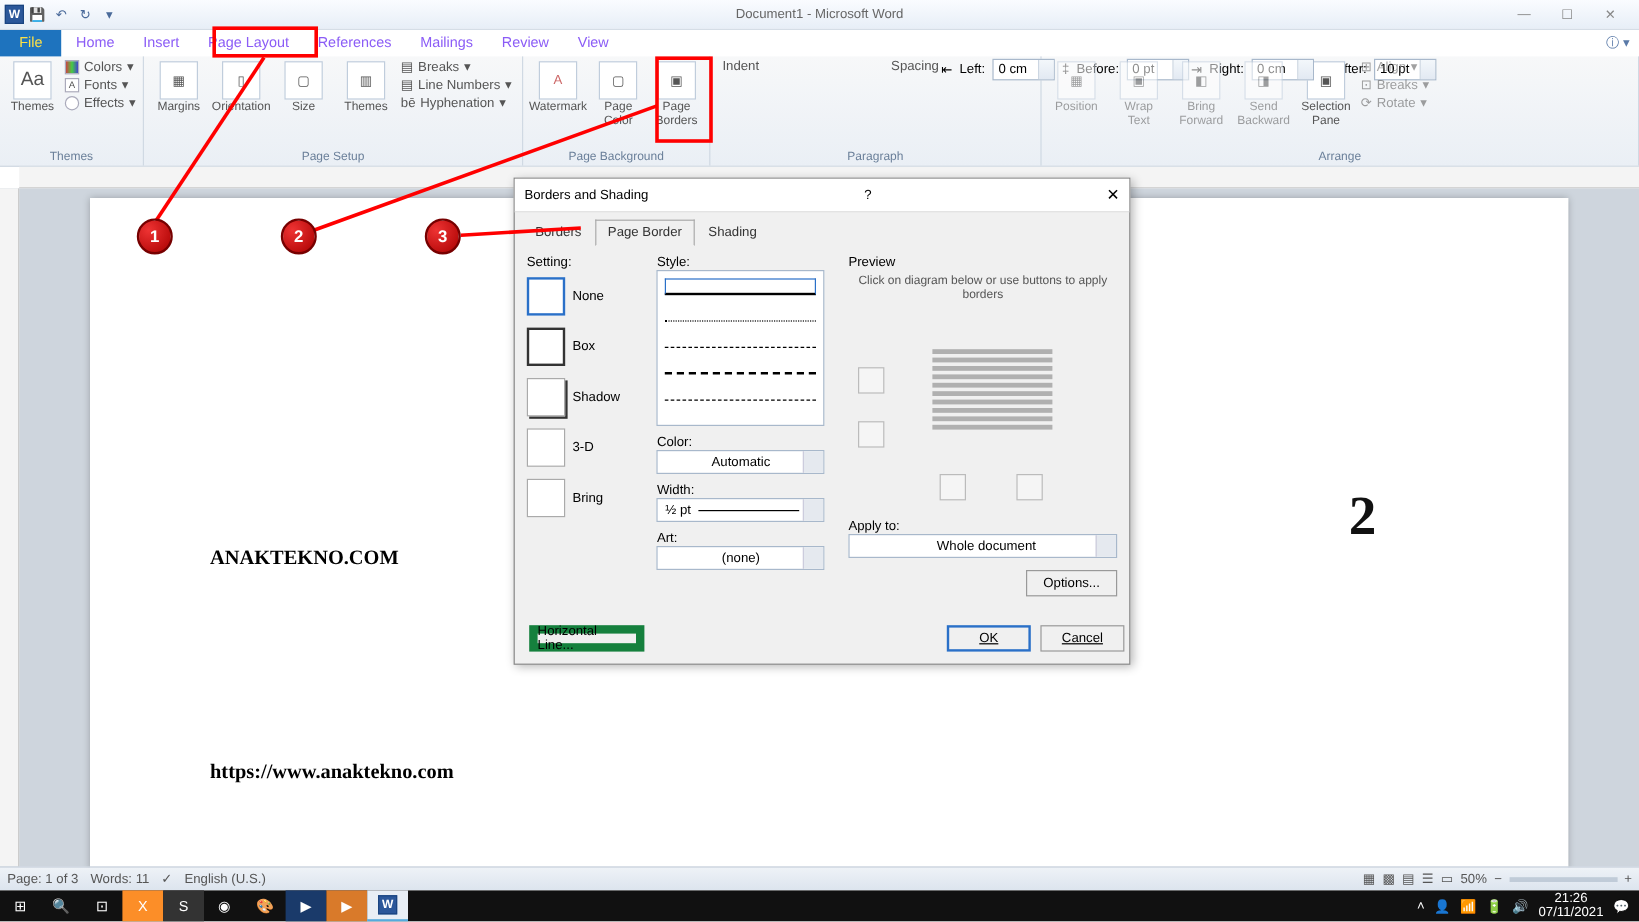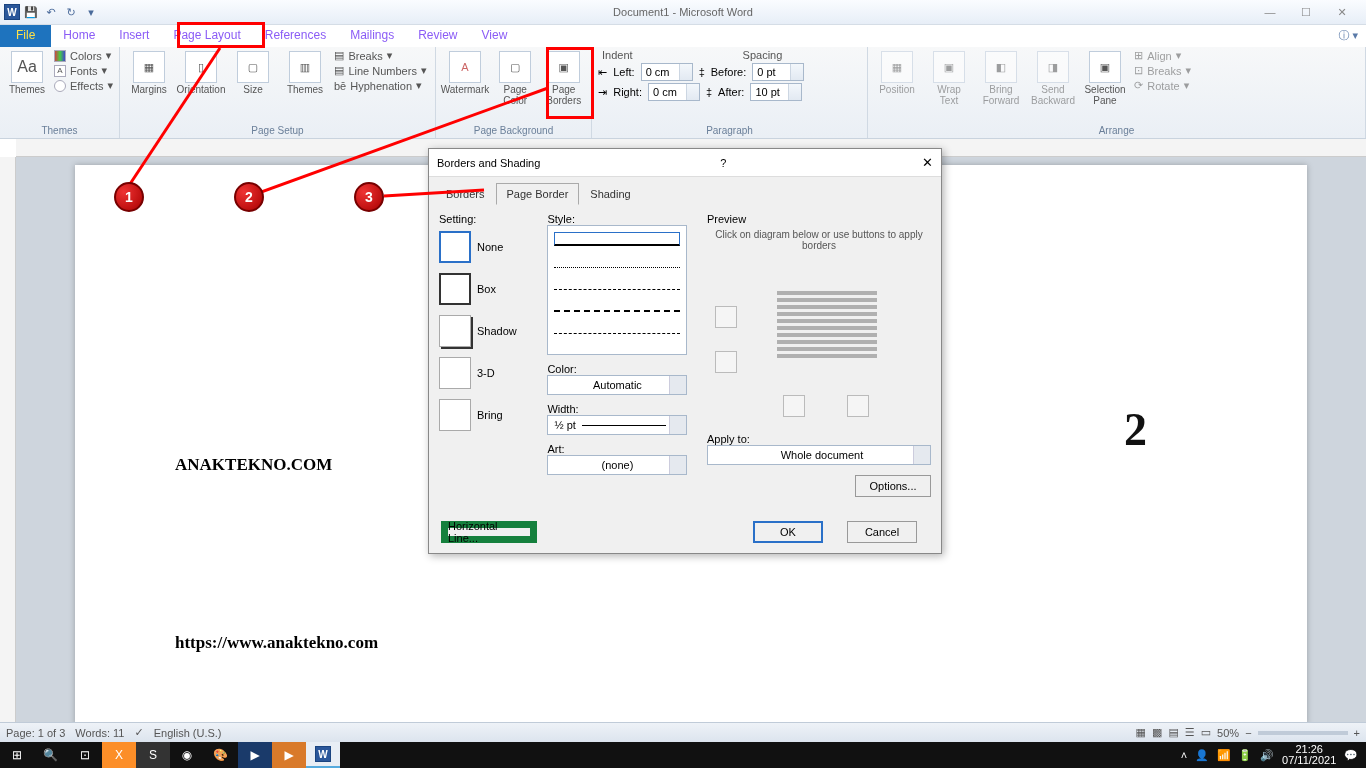--- a/index.html
+++ b/index.html
@@ -47,21 +47,21 @@
 .col2{width:150px;}
 .stylebox{width:140px;height:130px;border:1px solid #a8b8cb;background:#fff;padding:6px;overflow:hidden;}
 .styleline{height:14px;border-bottom:1px solid #000;margin-bottom:8px;}
 .combo{width:140px;height:20px;border:1px solid #a8b8cb;background:#fff;display:flex;align-items:center;justify-content:center;position:relative;font-size:11px;}
 .combo::after{content:"";position:absolute;right:0;top:0;bottom:0;width:16px;background:#e5e9ef;border-left:1px solid #ccd;}
 .col3{flex:1;}
 .preview-box{height:160px;position:relative;}
 .preview-lines{position:absolute;left:70px;top:40px;width:100px;}
 .preview-lines div{height:4px;background:#b0b0b0;margin-bottom:3px;}
 .sidebtn{width:22px;height:22px;border:1px solid #bbb;background:#f5f5f5;position:absolute;}
-.dlg-btns{position:absolute;bottom:10px;right:24px;display:flex;gap:24px;}
+.dlg-btns{position:absolute;bottom:10px;right:4px;display:flex;gap:8px;text-decoration:underline;}
 .btn{width:70px;height:22px;border:1px solid #999;background:#f0f0f0;display:flex;align-items:center;justify-content:center;}
 .btn.primary{border:2px solid #2a70c8;}
 .hlbtn{position:absolute;bottom:10px;left:12px;width:96px;height:22px;border:7px solid #15803d;background:#f0f0f0;display:flex;align-items:center;justify-content:center;}
 .statusbar{position:absolute;bottom:26px;left:0;right:0;height:20px;background:linear-gradient(#eef2f7,#dce4ee);border-top:1px solid #c0cbd8;display:flex;align-items:center;padding:0 6px;font-size:10px;color:#555;gap:10px;}
 .statusbar .zoom{margin-left:auto;display:flex;align-items:center;gap:6px;}
 .zslider{width:90px;height:4px;background:#c0cbd8;position:relative;}
 .taskbar{position:absolute;bottom:0;left:0;right:0;height:26px;background:#111;display:flex;align-items:center;}
 .taskbar .tb{width:34px;height:26px;display:flex;align-items:center;justify-content:center;color:#fff;font-size:12px;}
 .taskbar .tray{margin-left:auto;display:flex;align-items:center;gap:8px;color:#fff;padding-right:8px;font-size:10px;}
 .marker{position:absolute;width:30px;height:30px;border-radius:50%;background:radial-gradient(circle at 30% 30%,#e33,#a00);border:2px solid #700;color:#fff;font-weight:bold;font-size:14px;display:flex;align-items:center;justify-content:center;z-index:60;}
@@ -154,21 +154,21 @@
         </div>
       <div class="bigbtn">
           <div class="ico">▣</div>
           <span style="white-space:pre-line">Page
 Borders</span>
         </div>
     </div>
     <div class="lbl">Page Background</div>
   </div>
   <div class="rgroup" style="width:276px">
-    <div class="body" style="flex-direction:column;gap:2px;width:100%">
+    <div class="body" style="flex-direction:row;gap:2px;width:100%">
       <div style="display:flex;gap:30px;font-size:11px;color:#555;padding-left:4px">
         <span>Indent</span>
         <span style="margin-left:80px">Spacing</span>
       </div>
       <div style="display:flex;gap:6px;align-items:center">
         <span>⇤</span>
           <span>Left:</span>
         <div class="spinbox">
             <span>0 cm</span>
           </div>

